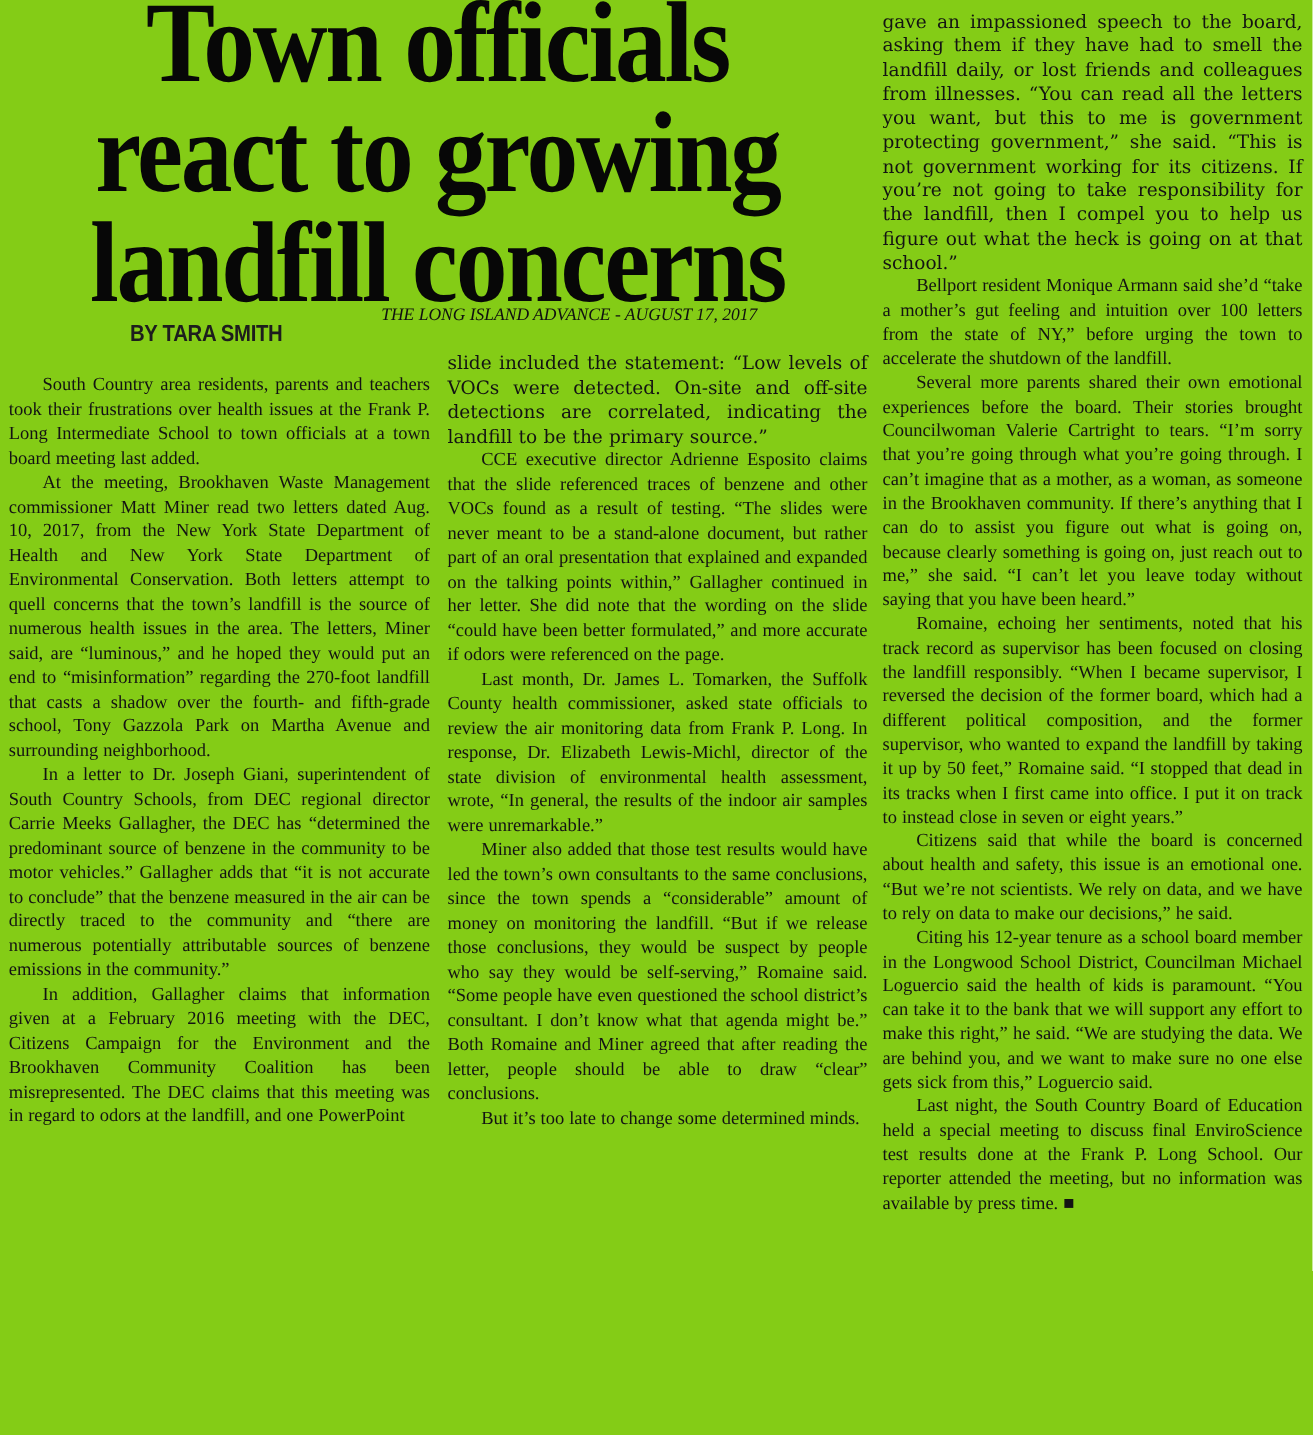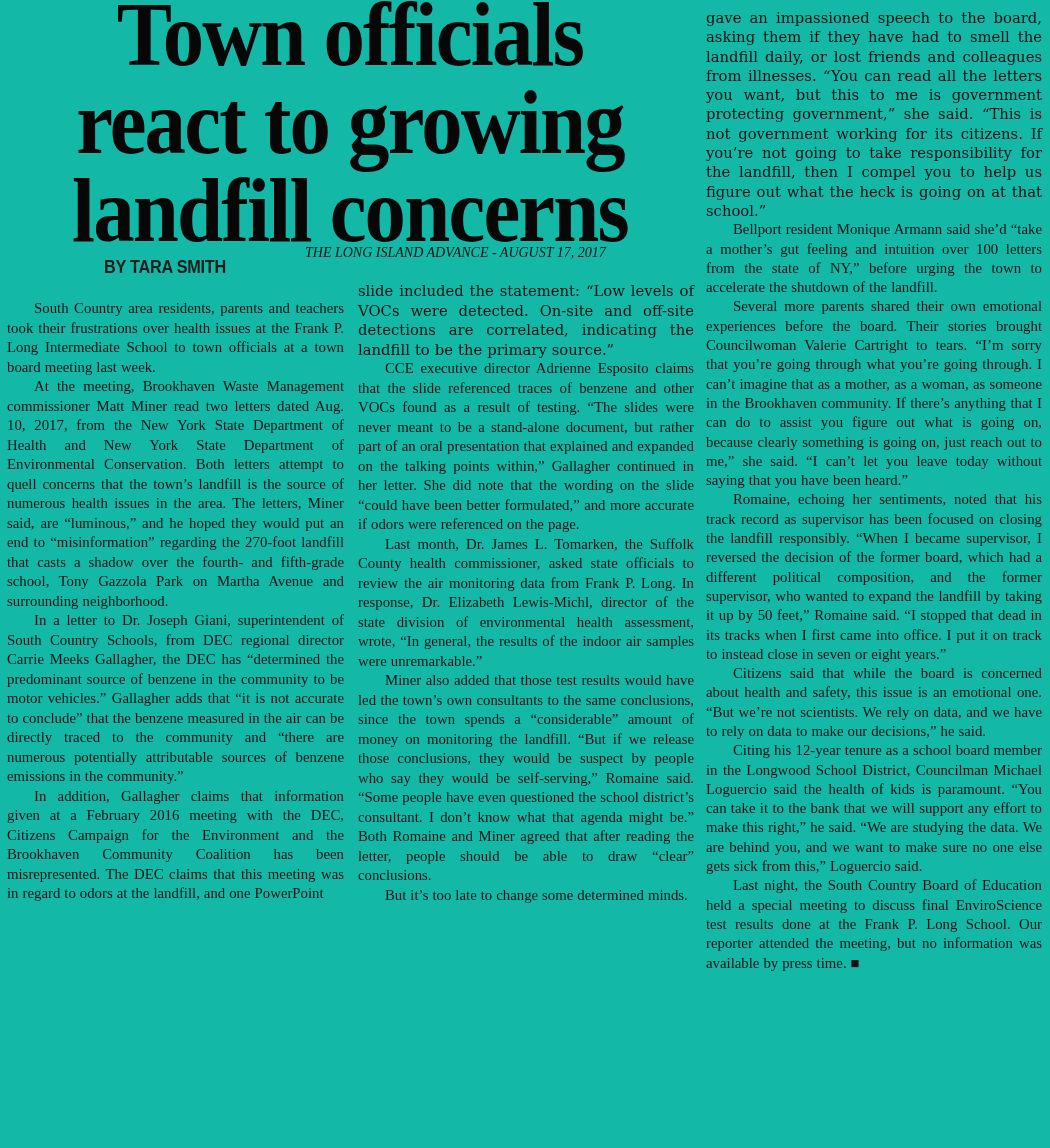--- a/index.html
+++ b/index.html
@@ -3,21 +3,21 @@
 <meta charset="utf-8">
 <style>
   html, body {
     margin: 0; padding: 0;
     background: #ffffff;
   }
   .page {
     position: relative;
     width: 1050px;
     height: 1148px;
-    background: #14b8a6;
+    background: #84cc16;
     color: #151515;
     font-family: "DejaVu Serif", serif;
     overflow: hidden;
   }
   
   .headline {
     position: absolute;
     top: -10px;
     left: 0;
     width: 700px;
@@ -106,21 +106,21 @@
     <span class="hl">landfill concerns</span>
   </h1>
 
   <div class="meta">
     <div class="byline">BY TARA SMITH</div>
     <div class="publication">THE LONG ISLAND ADVANCE - AUGUST 17, 2017</div>
   </div>
 
   <div class="cols-left">
     <div class="col col1">
-      <p class="ind">South Country area residents, parents and teachers took their frustrations over health issues at the Frank P. Long Intermediate School to town officials at a town board meeting last week.</p>
+      <p class="ind">South Country area residents, parents and teachers took their frustrations over health issues at the Frank P. Long Intermediate School to town officials at a town board meeting last added.</p>
       <p class="ind">At the meeting, Brookhaven Waste Management commissioner Matt Miner read two letters dated Aug. 10, 2017, from the New York State Department of Health and New York State Department of Environmental Conservation. Both letters attempt to quell concerns that the town’s landfill is the source of numerous health issues in the area. The letters, Miner said, are “luminous,” and he hoped they would put an end to “misinformation” regarding the 270-foot landfill that casts a shadow over the fourth- and fifth-grade school, Tony Gazzola Park on Martha Avenue and surrounding neighborhood.</p>
       <p class="ind">In a letter to Dr. Joseph Giani, superintendent of South Country Schools, from DEC regional director Carrie Meeks Gallagher, the DEC has “determined the predominant source of benzene in the community to be motor vehicles.” Gallagher adds that “it is not accurate to conclude” that the benzene measured in the air can be directly traced to the community and “there are numerous potentially attributable sources of benzene emissions in the community.”</p>
       <p class="ind">In addition, Gallagher claims that information given at a February 2016 meeting with the DEC, Citizens Campaign for the Environment and the Brookhaven Community Coalition has been misrepresented. The DEC claims that this meeting was in regard to odors at the landfill, and one PowerPoint</p>
     </div>
     <div class="col col2">
       <p>slide included the statement: “Low levels of VOCs were detected. On-site and off-site detections are correlated, indicating the landfill to be the primary source.”</p>
       <p class="ind">CCE executive director Adrienne Esposito claims that the slide referenced traces of benzene and other VOCs found as a result of testing. “The slides were never meant to be a stand-alone document, but rather part of an oral presentation that explained and expanded on the talking points within,” Gallagher continued in her letter. She did note that the wording on the slide “could have been better formulated,” and more accurate if odors were referenced on the page.</p>
       <p class="ind">Last month, Dr. James L. Tomarken, the Suffolk County health commissioner, asked state officials to review the air monitoring data from Frank P. Long. In response, Dr. Elizabeth Lewis-Michl, director of the state division of environmental health assessment, wrote, “In general, the results of the indoor air samples were unremarkable.”</p>
       <p class="ind">Miner also added that those test results would have led the town’s own consultants to the same conclusions, since the town spends a “considerable” amount of money on monitoring the landfill. “But if we release those conclusions, they would be suspect by people who say they would be self-serving,” Romaine said. “Some people have even questioned the school district’s consultant. I don’t know what that agenda might be.” Both Romaine and Miner agreed that after reading the letter, people should be able to draw “clear” conclusions.</p>
       <p class="ind">But it’s too late to change some determined minds.</p>

